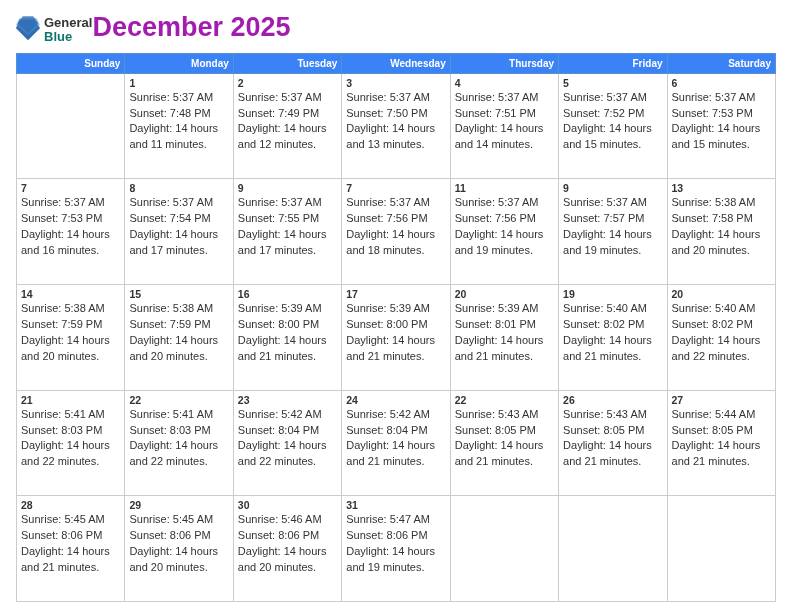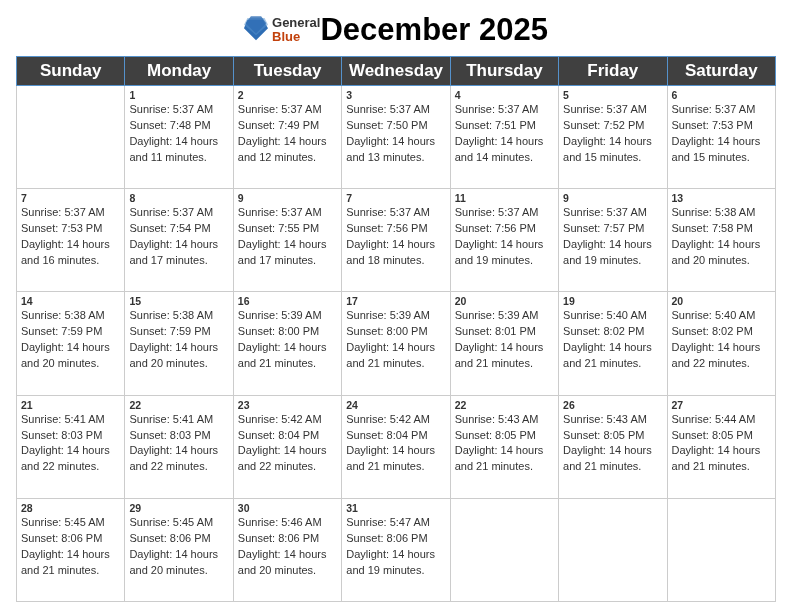--- a/index.html
+++ b/index.html
@@ -12,71 +12,71 @@
     }
     .page {
       width: 792px;
       height: 612px;
       padding: 12px 16px 10px 16px;
       display: flex;
       flex-direction: column;
     }
     .top-section {
       display: flex;
-      justify-content: center;
+      justify-content: flex-start;
       align-items: flex-start;
       margin-bottom: 8px;
     }
     .logo {
       display: flex;
       align-items: center;
       margin-top: 4px;
     }
     .logo-text {
       display: flex;
       flex-direction: column;
       font-size: 13px;
       font-weight: bold;
       line-height: 1.1;
     }
     .logo-text .general { color: #333; }
-    .logo-text .blue { color: #c2410c; }
+    .logo-text .blue { color: #0f766e; }
     .logo-icon {
       width: 24px;
       height: 28px;
       margin-right: 4px;
       position: relative;
     }
     .title-block {
       text-align: right;
     }
     .title-block h1 {
-      font-size: 31px;
-      font-weight: bold;
-      color: #000000;
+      font-size: 27px;
+      font-weight: bold;
+      color: #a21caf;
     }
     .title-block h2 {
       font-size: 14px;
       font-weight: normal;
       color: #444;
     }
     .calendar {
       border: 1px solid #ccc;
       border-collapse: collapse;
       width: 100%;
       flex: 1;
       table-layout: fixed;
     }
     .calendar th {
-      background: #404040;
+      background: #3b82f6;
       color: #fff;
-      font-size: 17px;
+      font-size: 10px;
       font-weight: bold;
       padding: 4px 4px;
-      text-align: center;
+      text-align: right;
       border: 1px solid #5592cc;
     }
     .calendar td {
       border: 1px solid #ccc;
       vertical-align: top;
       padding: 3px 4px;
       font-size: 9.5px;
       color: #333;
       height: 85px;
       width: calc(100% / 7);

